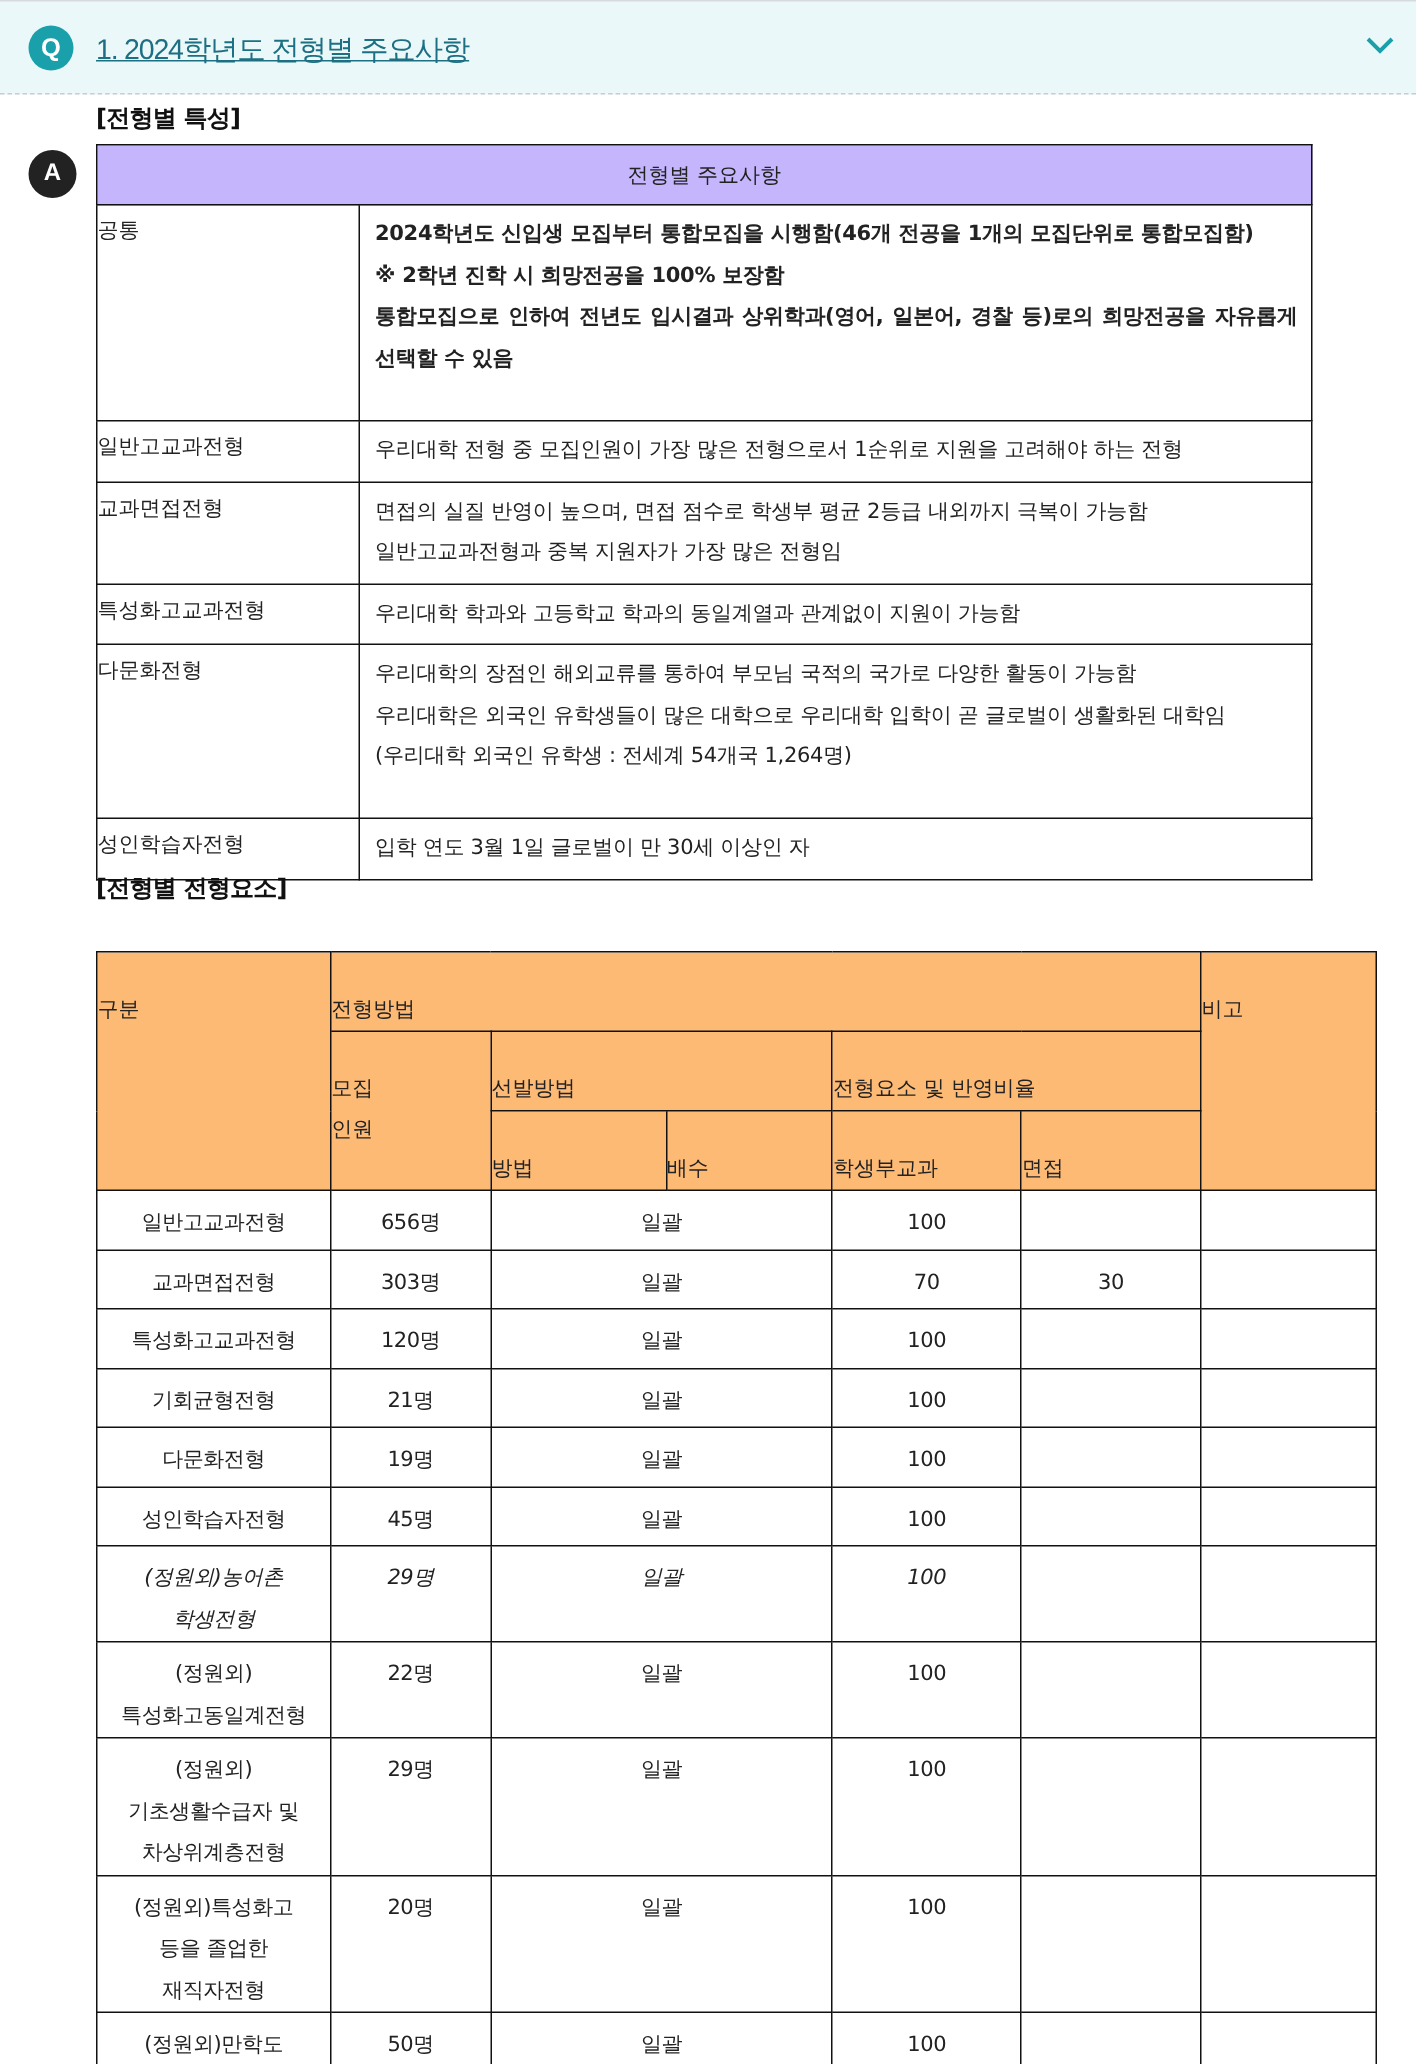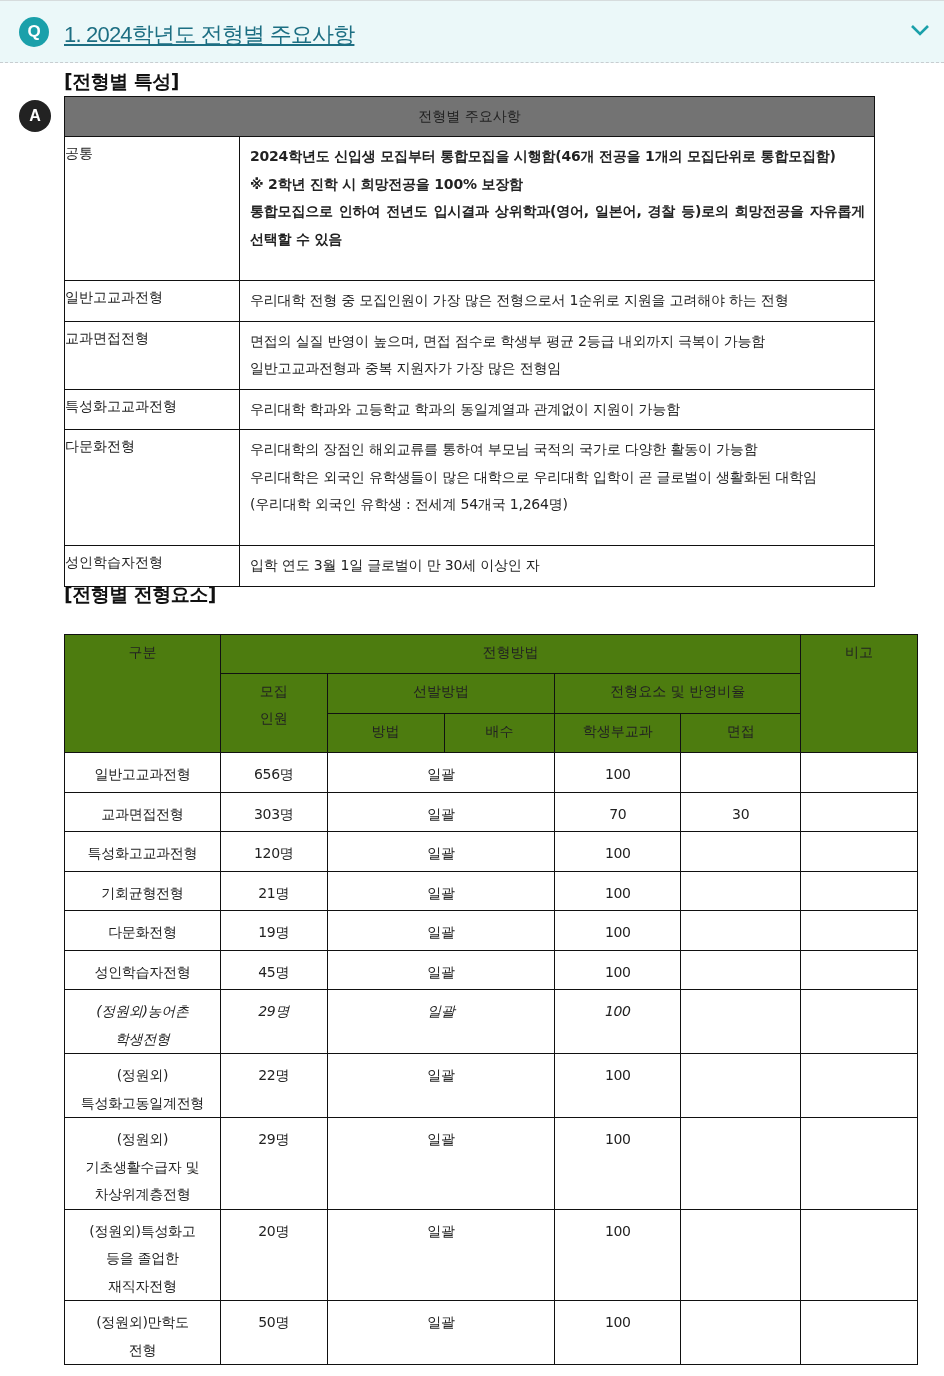--- a/index.html
+++ b/index.html
@@ -11,48 +11,48 @@
     background: #ebf8f9; border-top: 1px solid #d6dcdd;
     border-bottom: 1px dashed #c8cdd0;
   }
   .q-badge {
     position: absolute; left: 19px; top: 16px; width: 30px; height: 30px;
     border-radius: 50%; background: #1aa0aa; color: #fff;
     font-family: "Liberation Sans", sans-serif; font-weight: bold; font-size: 17px;
     line-height: 30px; text-align: center;
   }
   .q-title {
-    position: absolute; left: 64px; top: 19px; font-size: 22px; color: #1d6f83;
+    position: absolute; left: 64px; top: 19px; font-size: 19px; color: #1d6f83;
     text-decoration: underline; letter-spacing: -0.8px; font-family: "Liberation Sans", sans-serif;
   }
   .chevron { position: absolute; right: 14px; top: 22px; width: 20px; height: 14px; }
 
   .a-badge {
     position: absolute; left: 19px; top: 100px; width: 32px; height: 32px;
     border-radius: 50%; background: #222; color: #fff;
     font-family: "Liberation Sans", sans-serif; font-weight: bold; font-size: 16px;
     line-height: 32px; text-align: center;
   }
 
   .section-title {
-    position: absolute; left: 64px; font-size: 19px; font-weight: bold; color: #111;
+    position: absolute; left: 64px; font-size: 16px; font-weight: bold; color: #111;
     letter-spacing: -0.5px;
   }
 
   table { border-collapse: collapse; position: absolute; font-size: 14px; }
   td, th { border: 1px solid #111; font-weight: normal; color: #222; }
 
   #t1 { left: 64px; top: 96px; width: 811px; }
-  #t1 th { background: #737373; height: 40px; text-align: center; vertical-align: middle; }
+  #t1 th { background: #c4b5fd; height: 40px; text-align: center; vertical-align: middle; }
   #t1 td.label { width: 175px; text-align: left; vertical-align: top; padding-top: 8px; }
   #t1 td.desc { padding: 6px 9px 6px 10px; line-height: 27.5px; vertical-align: top; text-align: justify; letter-spacing: -0.2px; }
   #t1 td.desc.bold { font-weight: bold; }
 
   #t2 { left: 64px; top: 634px; width: 854px; }
-  #t2 th { background: #4d7c0f; text-align: center; vertical-align: top; padding-top: 4px; line-height: 27px; }
+  #t2 th { background: #fdba74; text-align: left; vertical-align: top; padding-top: 25px; line-height: 27px; }
   #t2 td { text-align: center; vertical-align: top; padding-top: 8px; line-height: 27.5px; letter-spacing: -0.3px; }
 </style>
 </head>
 <body>
 
 <div class="q-header">
   <div class="q-badge">Q</div>
   <div class="q-title">1. 2024학년도 전형별 주요사항</div>
   <svg class="chevron" viewBox="0 0 20 14">
     <polyline points="2,3 10,11 18,3" fill="none" stroke="#1aa0aa" stroke-width="2.6"></polyline>

